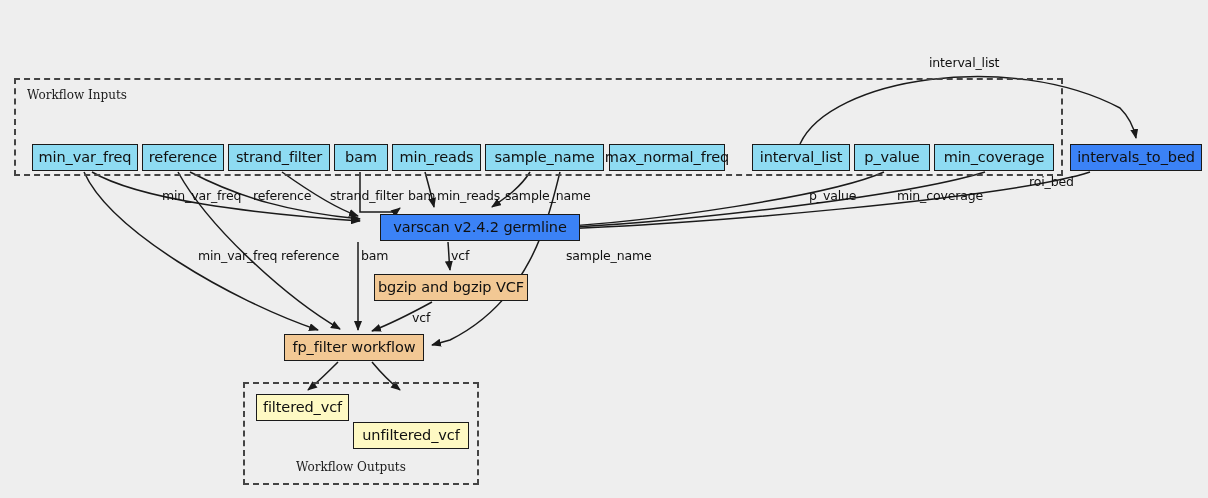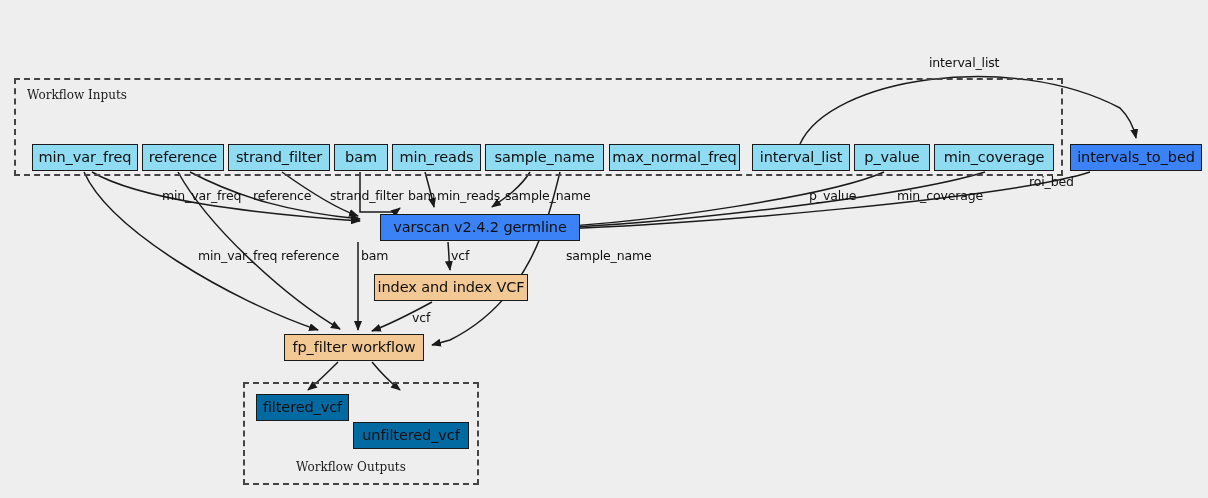--- a/index.html
+++ b/index.html
@@ -32,21 +32,21 @@
     color: #101010;
     white-space: nowrap;
     letter-spacing: -0.1px;
     line-height: 1;
   }
   .node-input {
     background: #8edbf2;
     height: 27px;
   }
   .node-output {
-    background: #0369a1;
+    background: #fef9c3;
     height: 27px;
   }
   .node-tool {
     background: #3b82f6;
     height: 27px;
   }
   .node-sub {
     background: #f2c894;
     height: 27px;
   }
@@ -119,28 +119,28 @@
 
 <div class="cluster" style="left:243px; top:382px; width:236px; height:103px;"></div>
 <div class="cluster-label" style="left:255px; top:460px;margin-left:41px;">Workflow Outputs</div>
 
 <div class="node node-input" style="left:32px; top:144px; width:106px;">min_var_freq</div>
 <div class="node node-input" style="left:142px; top:144px; width:82px;">reference</div>
 <div class="node node-input" style="left:228px; top:144px; width:102px;">strand_filter</div>
 <div class="node node-input" style="left:334px; top:144px; width:54px;">bam</div>
 <div class="node node-input" style="left:392px; top:144px; width:89px;">min_reads</div>
 <div class="node node-input" style="left:485px; top:144px; width:119px;">sample_name</div>
-<div class="node node-input" style="left:609px; top:144px; width:131px;">max_normal_freq</div>
+<div class="node node-input" style="left:609px; top:144px; width:116px;">max_normal_freq</div>
 <div class="node node-input" style="left:752px; top:144px; width:98px;">interval_list</div>
 <div class="node node-input" style="left:854px; top:144px; width:76px;">p_value</div>
 <div class="node node-input" style="left:934px; top:144px; width:120px;">min_coverage</div>
 
 <div class="node node-tool" style="left:1070px; top:144px; width:132px;">intervals_to_bed</div>
 <div class="node node-tool" style="left:380px; top:214px; width:200px;">varscan v2.4.2 germline</div>
-<div class="node node-sub" style="left:374px; top:274px; width:154px;">index and index VCF</div>
+<div class="node node-sub" style="left:374px; top:274px; width:154px;">bgzip and bgzip VCF</div>
 <div class="node node-sub" style="left:284px; top:334px; width:140px;">fp_filter workflow</div>
 
 <div class="node node-output" style="left:256px; top:394px; width:93px;">filtered_vcf</div>
 <div class="node node-output" style="left:353px; top:394px; width:116px;margin-top:28px;">unfiltered_vcf</div>
 
 <div class="edge-label" style="left:929px; top:57px;">interval_list</div>
 <div class="edge-label" style="left:162px; top:190px;">min_var_freq</div>
 <div class="edge-label" style="left:253px; top:190px;">reference</div>
 <div class="edge-label" style="left:330px; top:190px;">strand_filter</div>
 <div class="edge-label" style="left:408px; top:190px;">bam</div>

